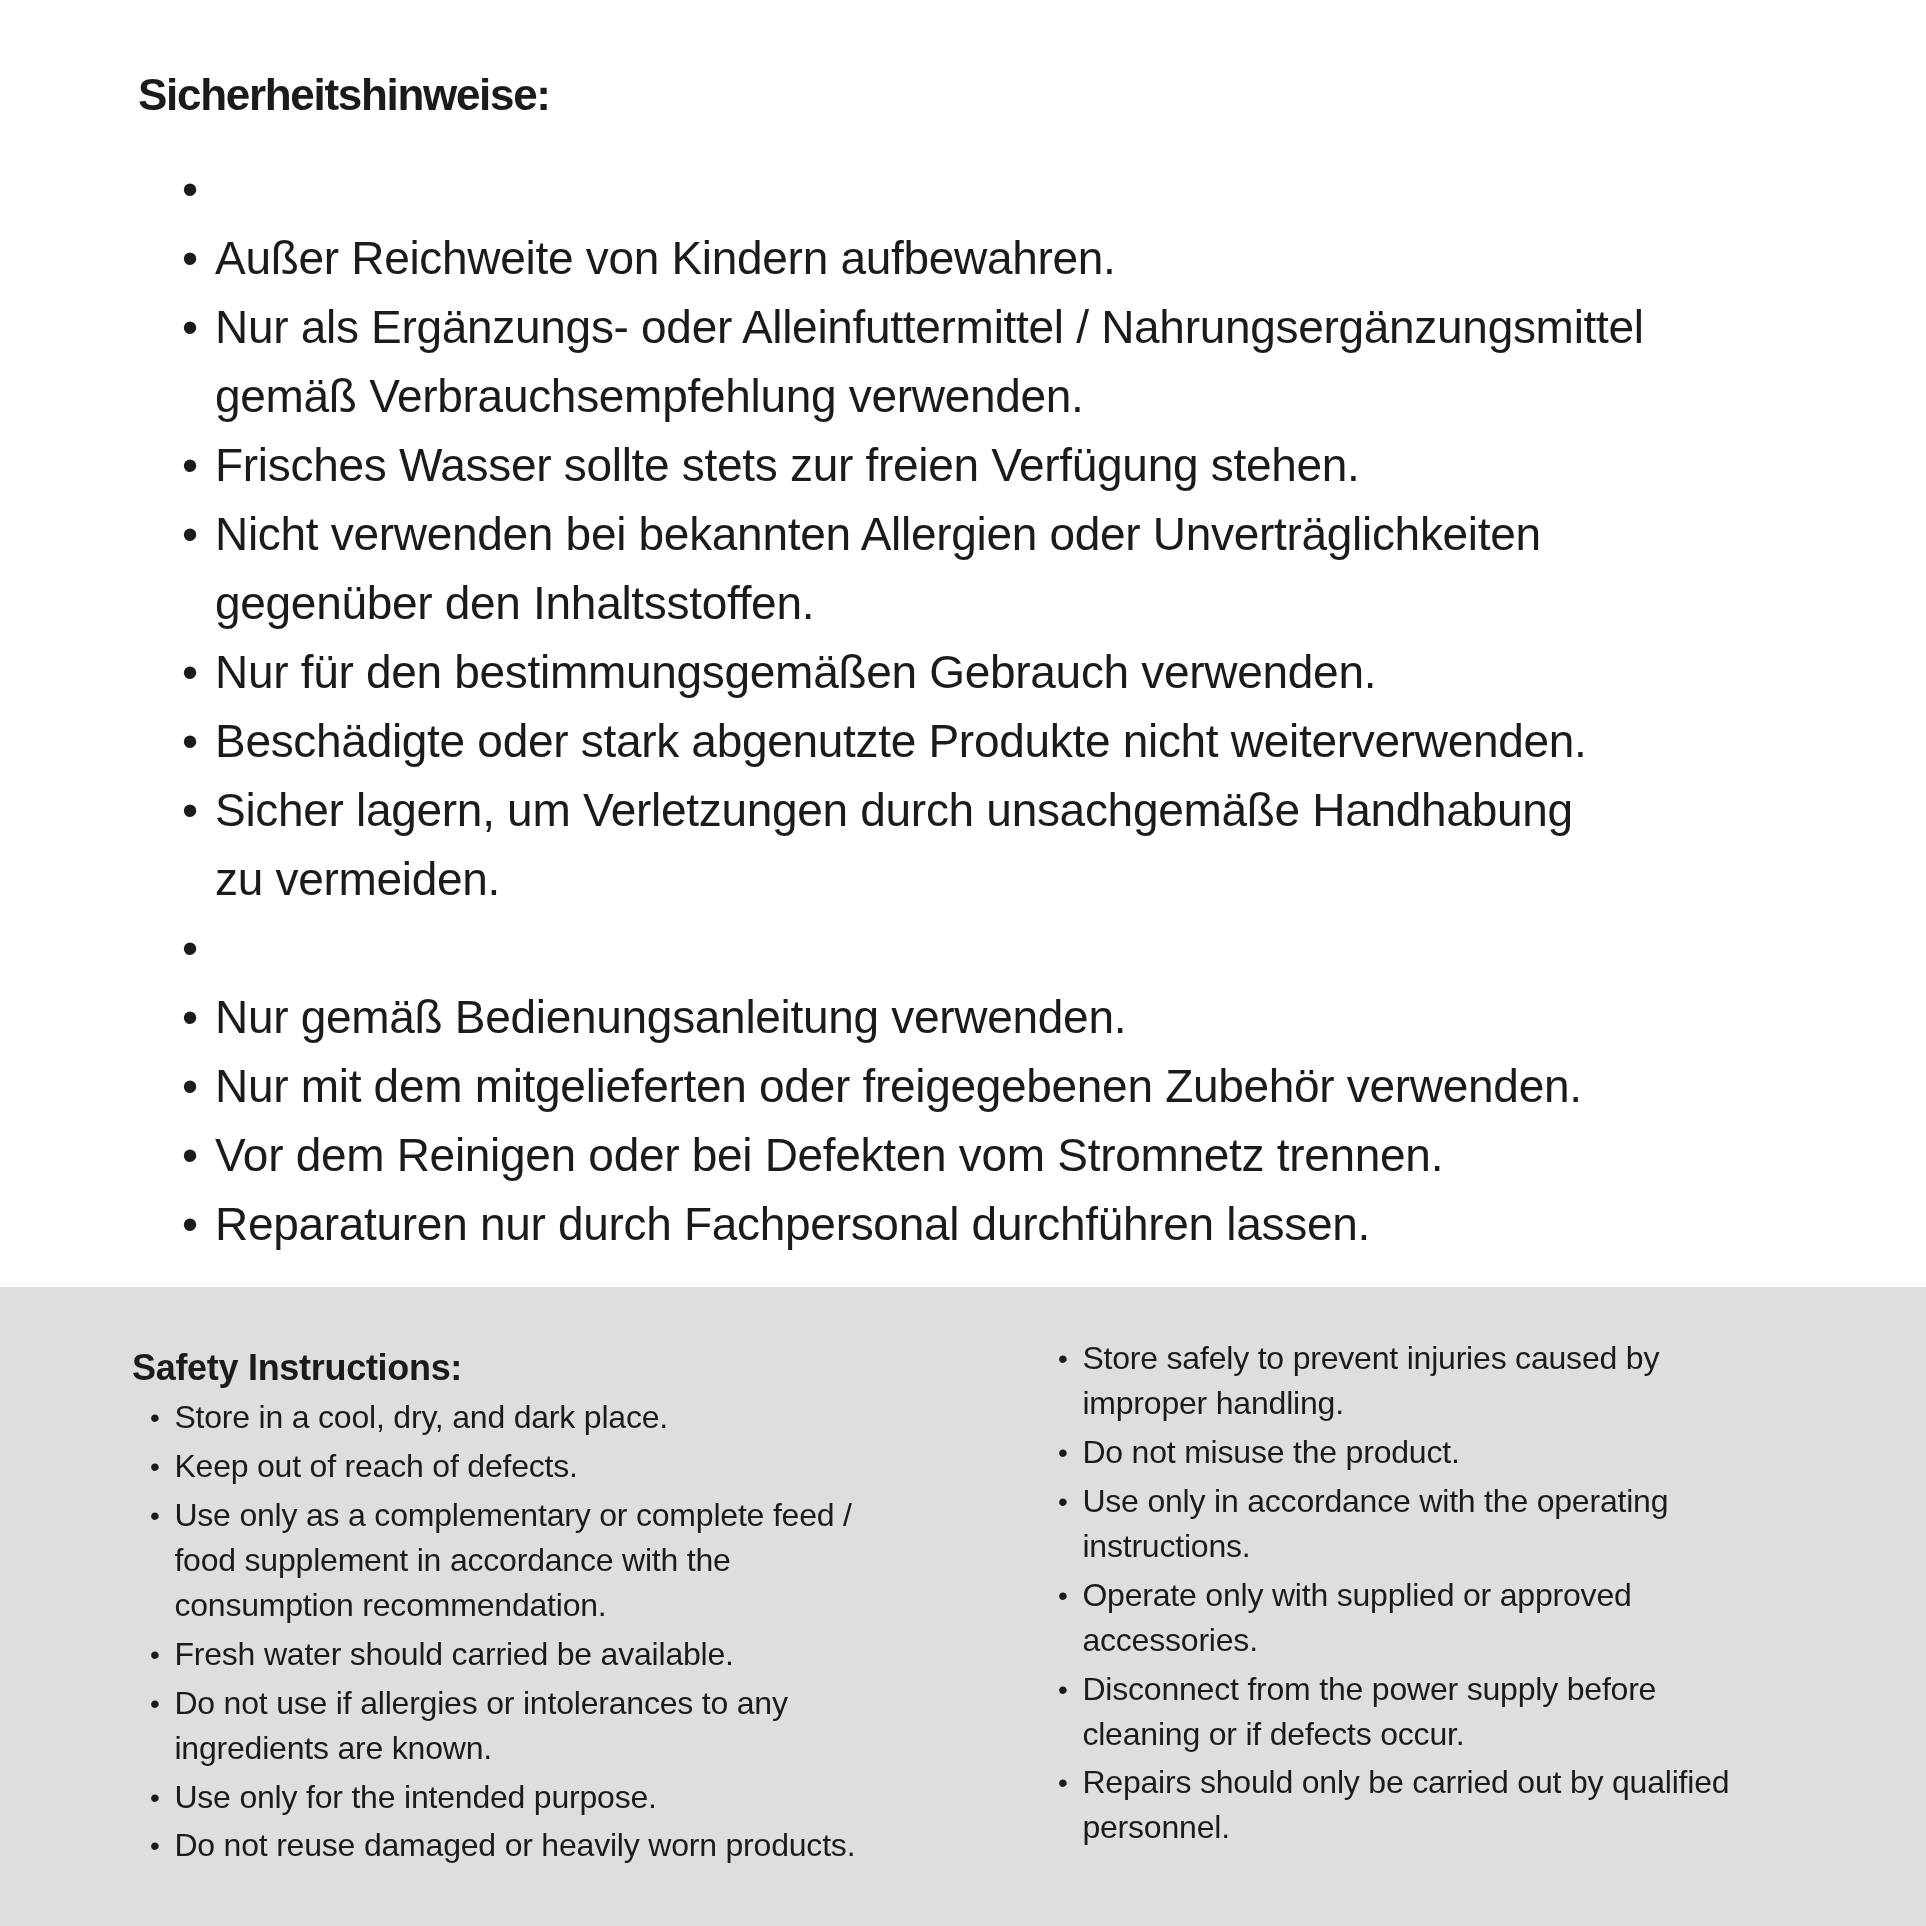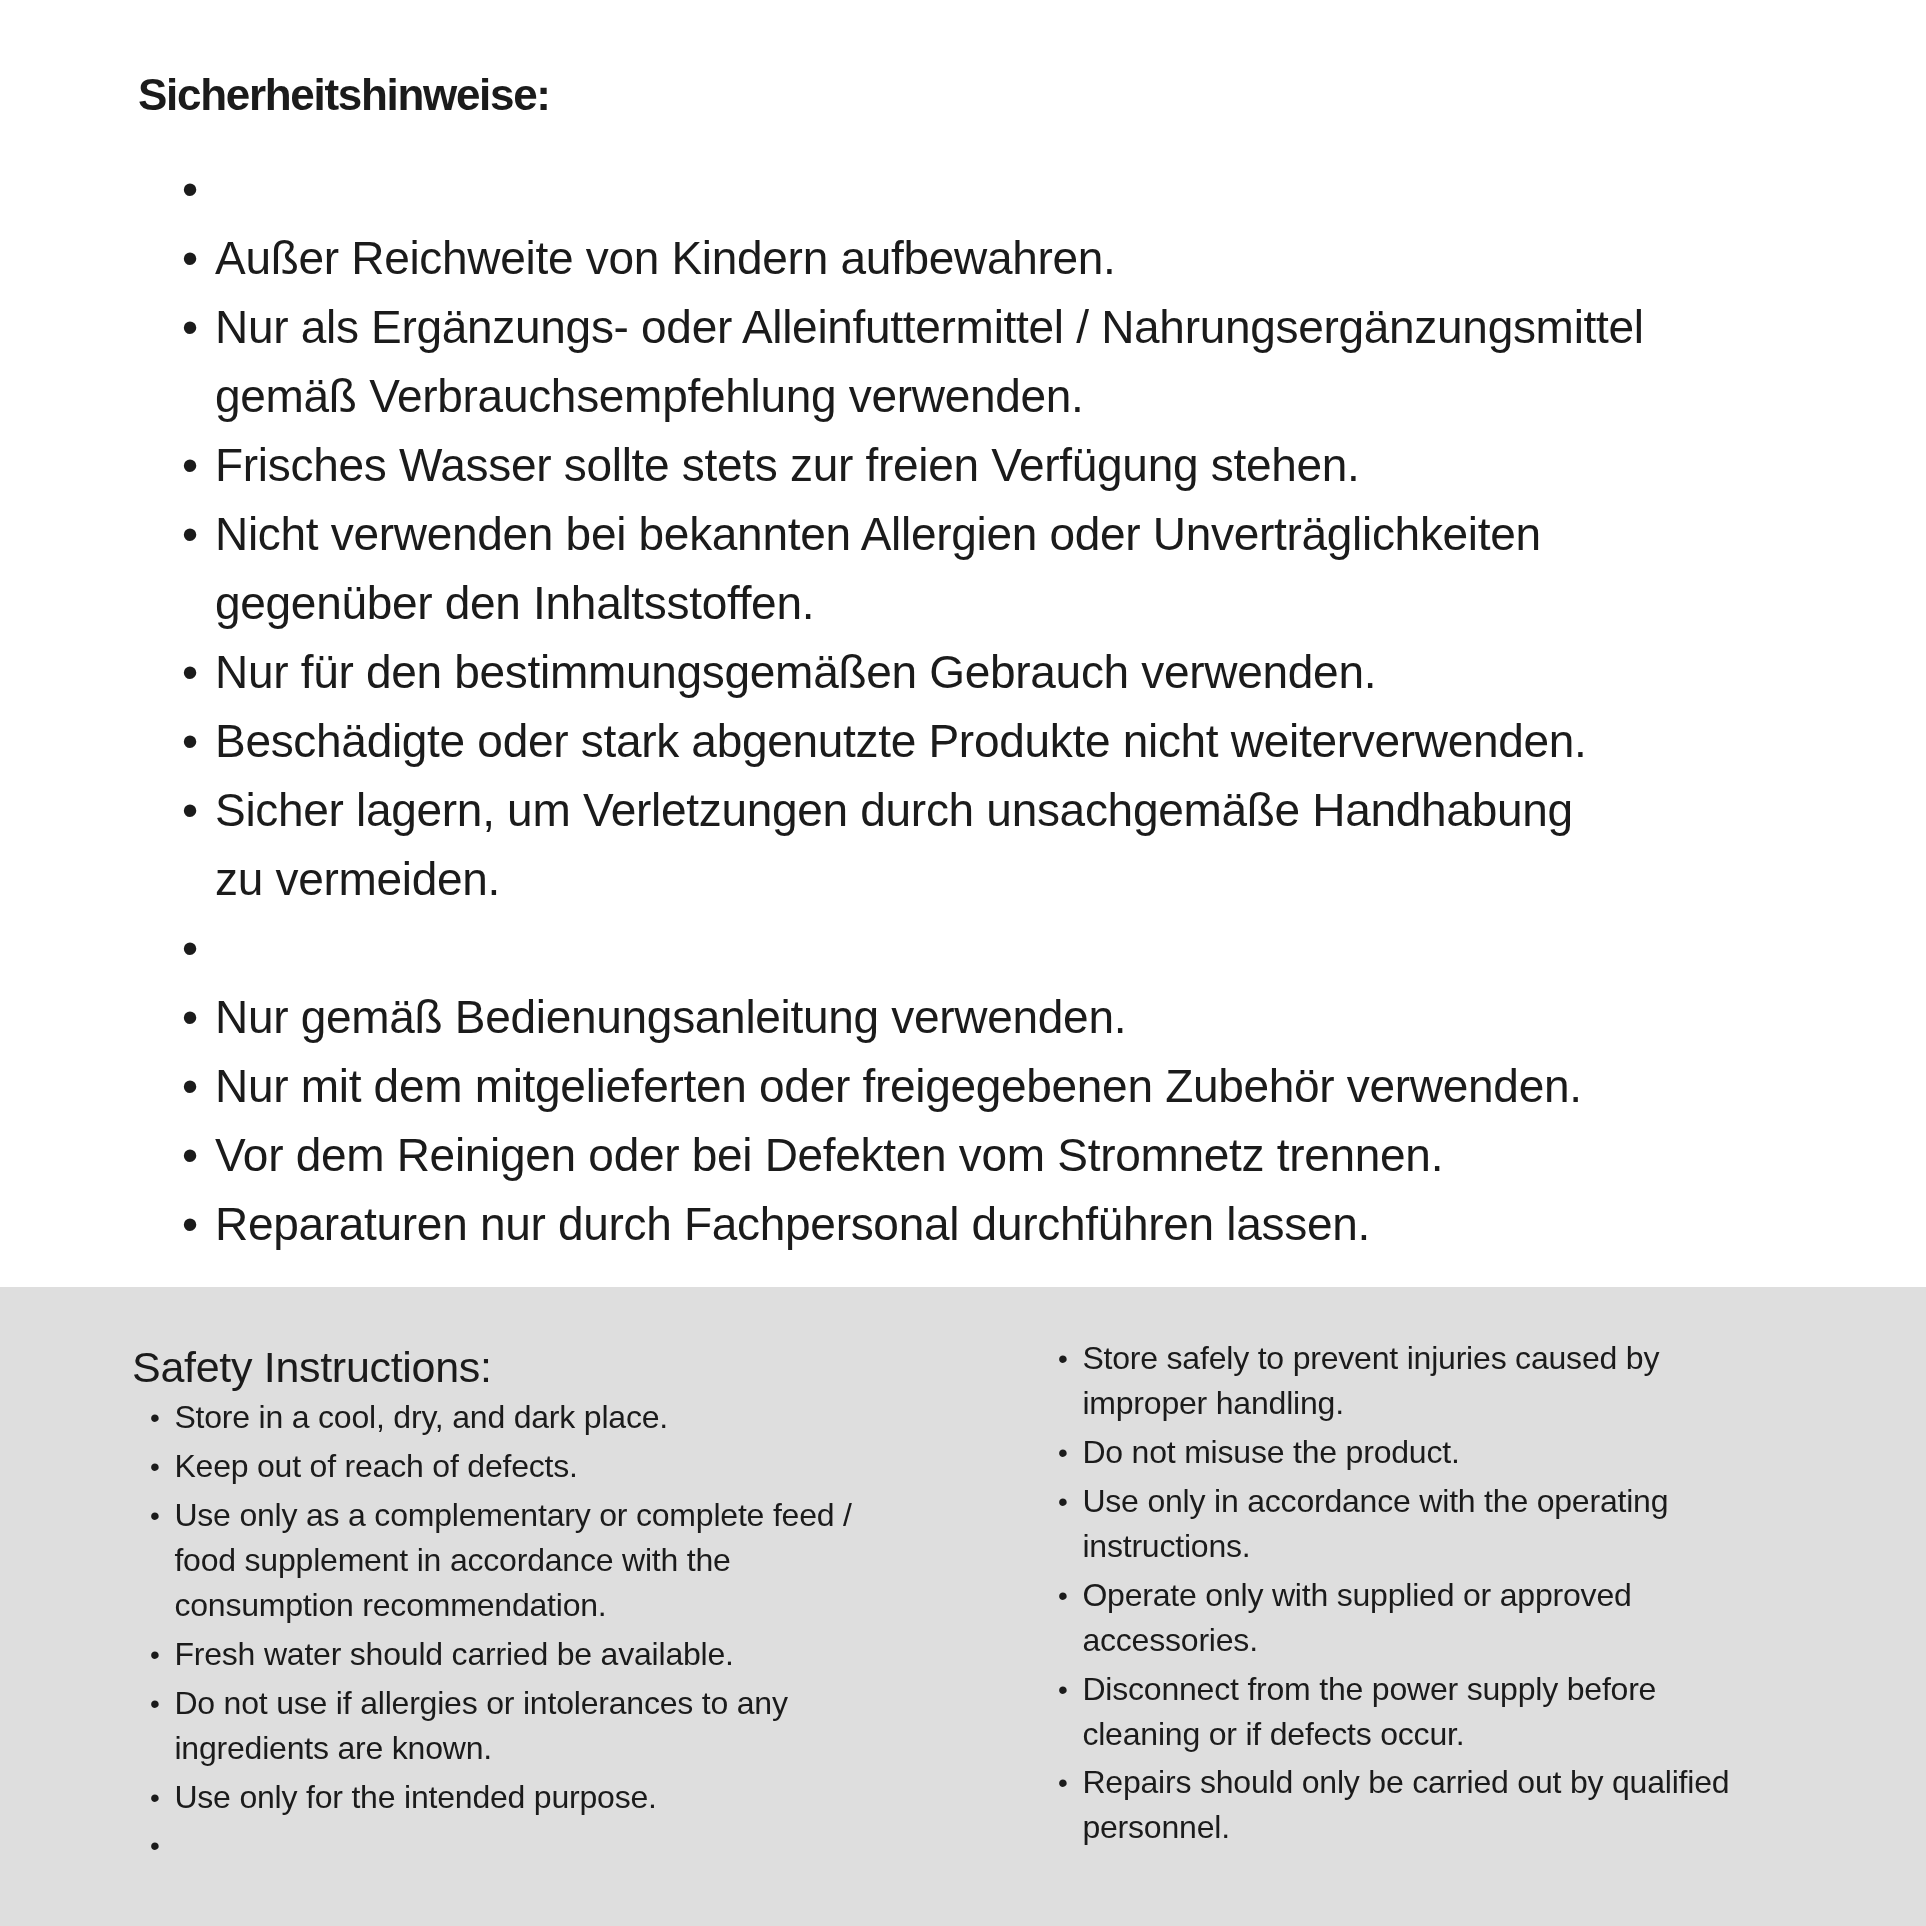--- a/index.html
+++ b/index.html
@@ -66,22 +66,22 @@
     top: 58px;
     width: 809px;
   }
   .en-col-right {
     position: absolute;
     left: 1040px;
     top: 49px;
     width: 828px;
   }
   .en-title {
-    font-size: 43px;
-    font-weight: 400;
+    font-size: 36px;
+    font-weight: 700;
     line-height: 45px;
     letter-spacing: -0.3px;
     margin: 0 0 5.1px 0;
   }
   .en-list {
     padding-left: 18px;
   }
   .en-item {
     display: flex;
     align-items: flex-start;
@@ -187,20 +187,21 @@
           <span class="bullet">•</span>
           <span class="txt">Do not use if allergies or intolerances to any
 ingredients are known.</span>
         </div>
         <div class="en-item">
           <span class="bullet">•</span>
           <span class="txt">Use only for the intended purpose.</span>
         </div>
         <div class="en-item">
           <span class="bullet">•</span>
+          <span class="txt">Do not reuse damaged or heavily worn products.</span>
         </div>
       </div>
     </div>
 
     <div class="en-col-right">
       <div class="en-list">
         <div class="en-item">
           <span class="bullet">•</span>
           <span class="txt">Store safely to prevent injuries caused by
 improper handling.</span>

